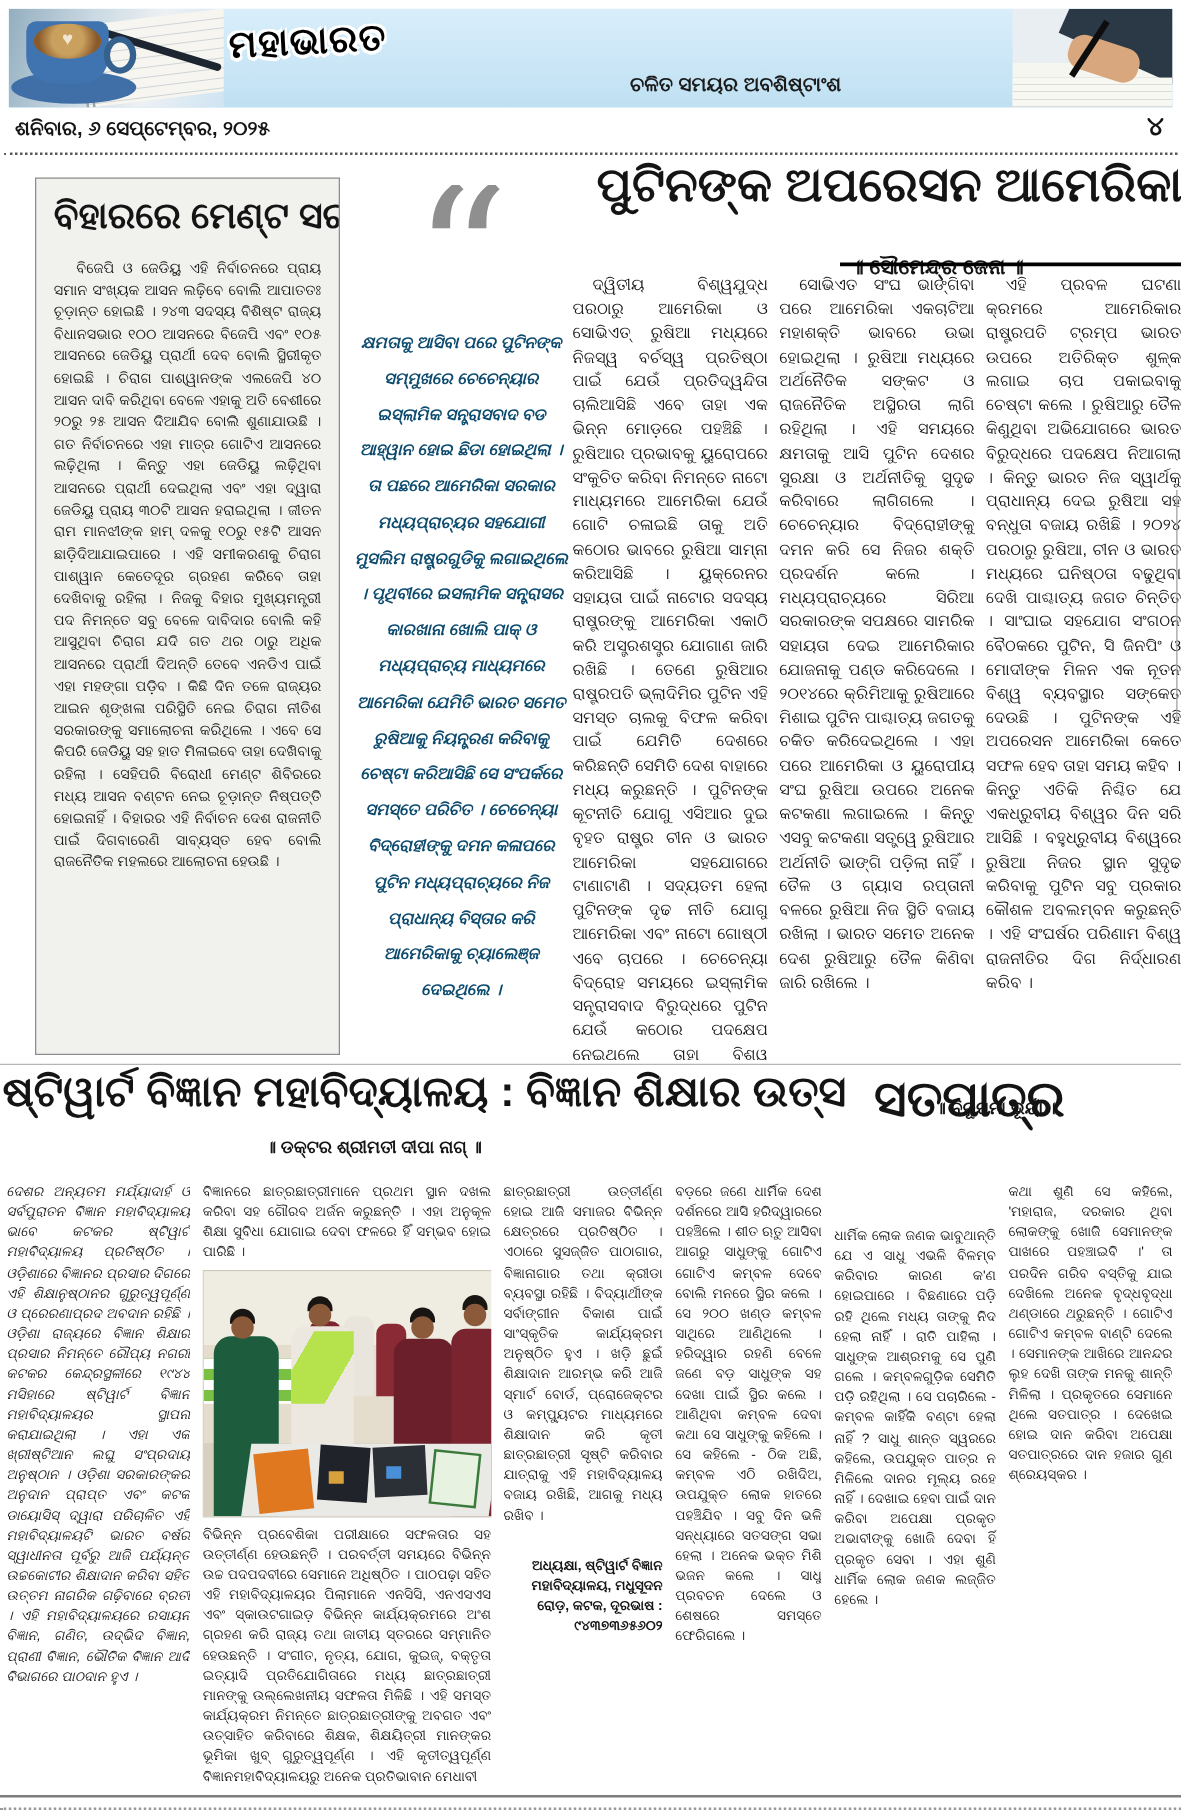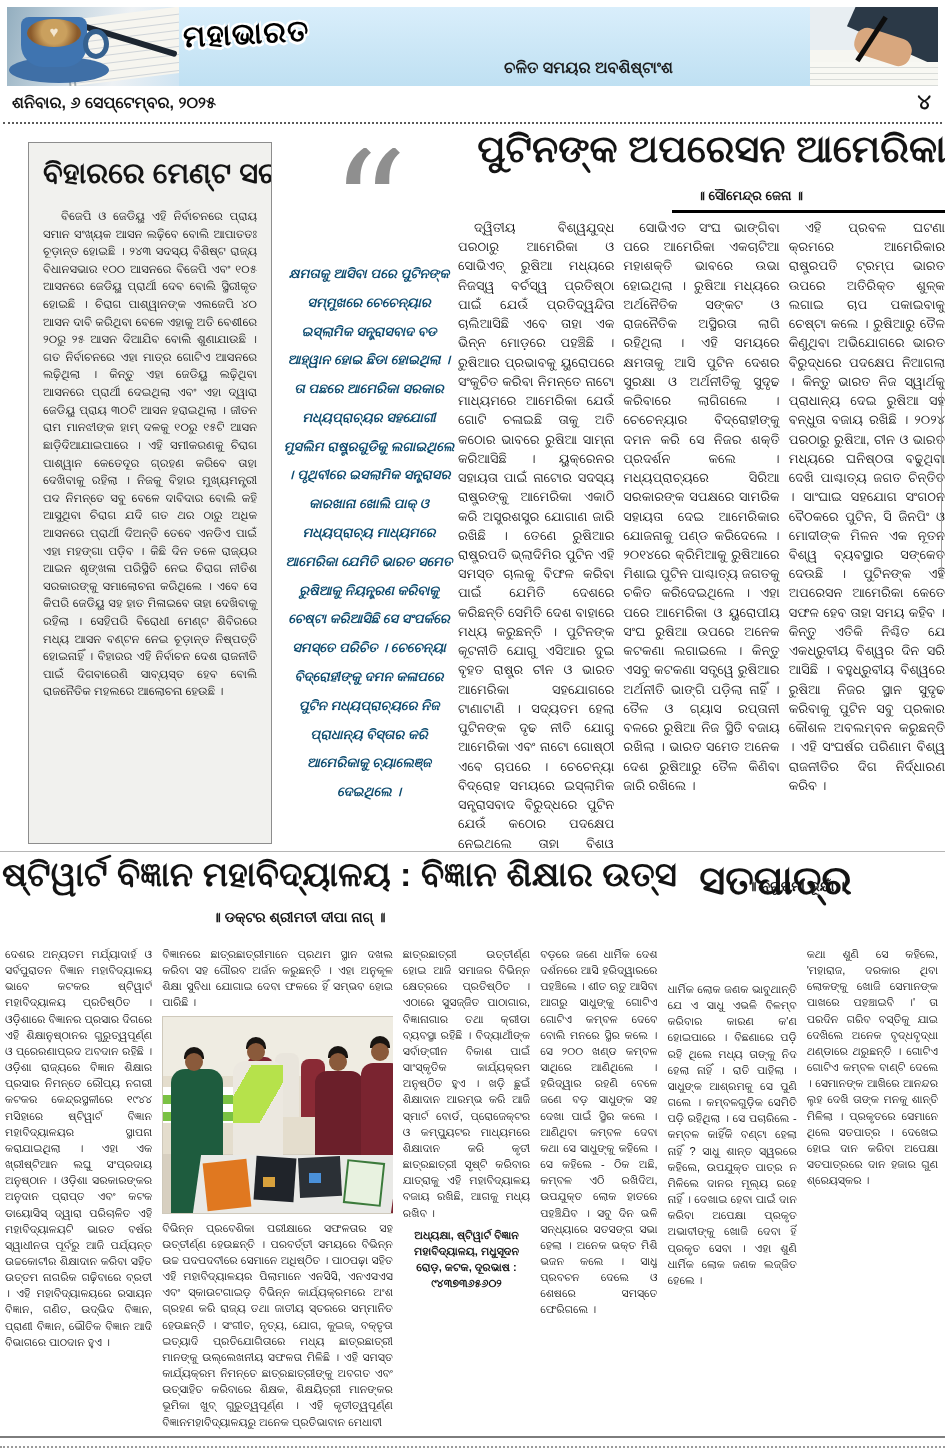--- a/index.html
+++ b/index.html
@@ -35,35 +35,35 @@
   
   .bihar{left:28px;top:142px;width:244px;height:702px;background:#f1f1ee;border:1px solid #8d8d8d;box-sizing:border-box;padding:12px 14px;overflow:hidden;}
   .bihar h2{margin:2px 0 16px;font-size:29px;font-weight:700;white-space:nowrap;letter-spacing:0;}
   .body-txt{font-size:11.6px;line-height:1.52;text-align:justify;text-indent:18px;}
   
   .quote{left:281px;top:148px;width:176px;height:704px;text-align:center;overflow:hidden;}
   .qmark{font-family:"DejaVu Serif",serif;font-size:150px;line-height:.78;height:92px;color:#8f8f8f;overflow:hidden;}
   .qtext{margin-top:20px;font-size:13.2px;font-weight:700;font-style:italic;line-height:2.18;color:#0c4a6e;}
   
   .p-head{left:468px;top:128px;width:487px;text-align:center;font-size:38px;font-weight:800;white-space:nowrap;}
-  .p-byline{left:610px;top:188px;width:280px;text-align:center;font-size:13px;font-weight:700;}
+  .p-byline{left:610px;top:204px;width:280px;text-align:center;font-size:17px;font-weight:700;}
   .p-rule{left:672px;top:210px;width:273px;height:3px;background:#000;}
   .p-cols{left:458px;top:218px;width:487px;height:630px;display:flex;gap:9px;}
   .col{flex:1;font-size:13px;line-height:1.48;text-align:justify;overflow:hidden;}
   .col p{margin:0;text-indent:16px;}
   .mid-sep{left:0;top:851px;width:945px;border-top:1px solid #b5b5b5;height:0;}
   
   .s-head{left:2px;top:855px;width:660px;font-size:34px;font-weight:800;white-space:nowrap;}
   .s-byline{left:190px;top:909px;width:218px;text-align:center;font-size:14px;font-weight:700;}
   .sat-head{left:633px;top:858px;width:285px;text-align:center;font-size:40px;font-weight:800;}
   .sat-byline{left:655px;top:878px;width:285px;text-align:center;font-size:14px;font-weight:700;}
   .b-cols{left:5px;top:946px;width:933px;height:488px;display:flex;gap:10px;}
   .bcol{font-size:11px;line-height:1.47;text-align:justify;overflow:hidden;}
-  .w1{width:148px;} .wmid{width:232px;} .w3{width:128px;} .wa{width:118px;} .wb{width:130px;margin-top:35px;} .wc{width:132px;}
-  .sig{margin-top:6px;font-weight:700;text-align:center;}
+  .w1{width:148px;font-style:italic;} .wmid{width:232px;} .w3{width:128px;} .wa{width:118px;} .wb{width:130px;margin-top:35px;} .wc{width:132px;}
+  .sig{margin-top:24px;font-weight:700;text-align:right;}
   .contact{margin-top:4px;font-weight:700;text-align:right;}
   
   .exh{position:relative;width:232px;height:196px;margin:5px 0 6px;background:linear-gradient(180deg,#efece2 0 30%,#e4ddcd 30% 70%,#d7cfc0 70%);overflow:hidden;border:1px solid #cfc9bb;}
   .g-banner{position:absolute;left:0;top:70px;width:88px;height:36px;background:repeating-linear-gradient(180deg,#ffffff 0 8px,#7ac143 8px 17px);}
   .bg-kid1{position:absolute;left:84px;top:40px;width:26px;height:60px;background:#7c2430;border-radius:8px 8px 0 0;}
   .bg-kid2{position:absolute;left:112px;top:36px;width:24px;height:64px;background:#e9e5dc;border-radius:8px 8px 0 0;}
   .bg-kid3{position:absolute;left:138px;top:42px;width:24px;height:58px;background:#8a2a35;border-radius:8px 8px 0 0;}
   .head{position:absolute;width:18px;height:18px;background:#8a5a3b;border-radius:50%;}
   .hair{position:absolute;width:20px;height:12px;background:#191512;border-radius:10px 10px 0 0;}
   .t1{position:absolute;left:8px;top:52px;width:52px;height:144px;background:#1e5c3e;border-radius:14px 14px 0 0;}

